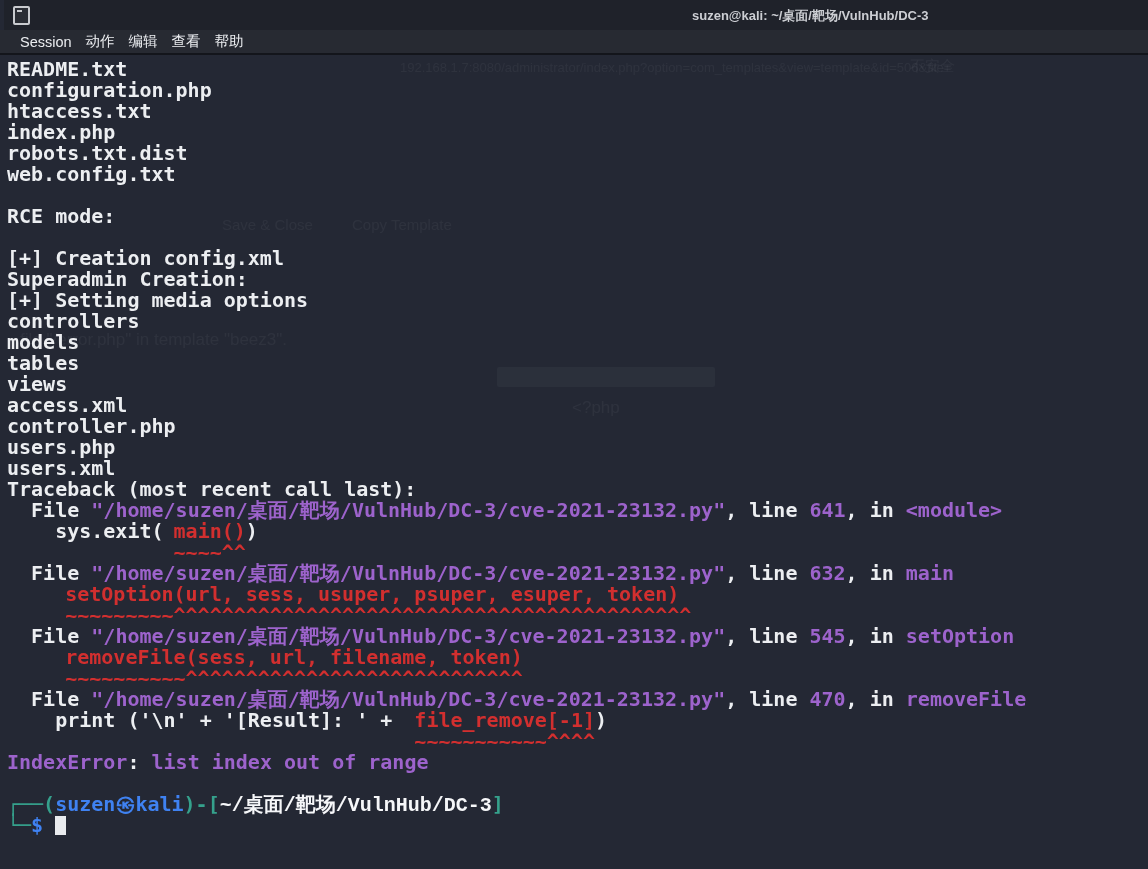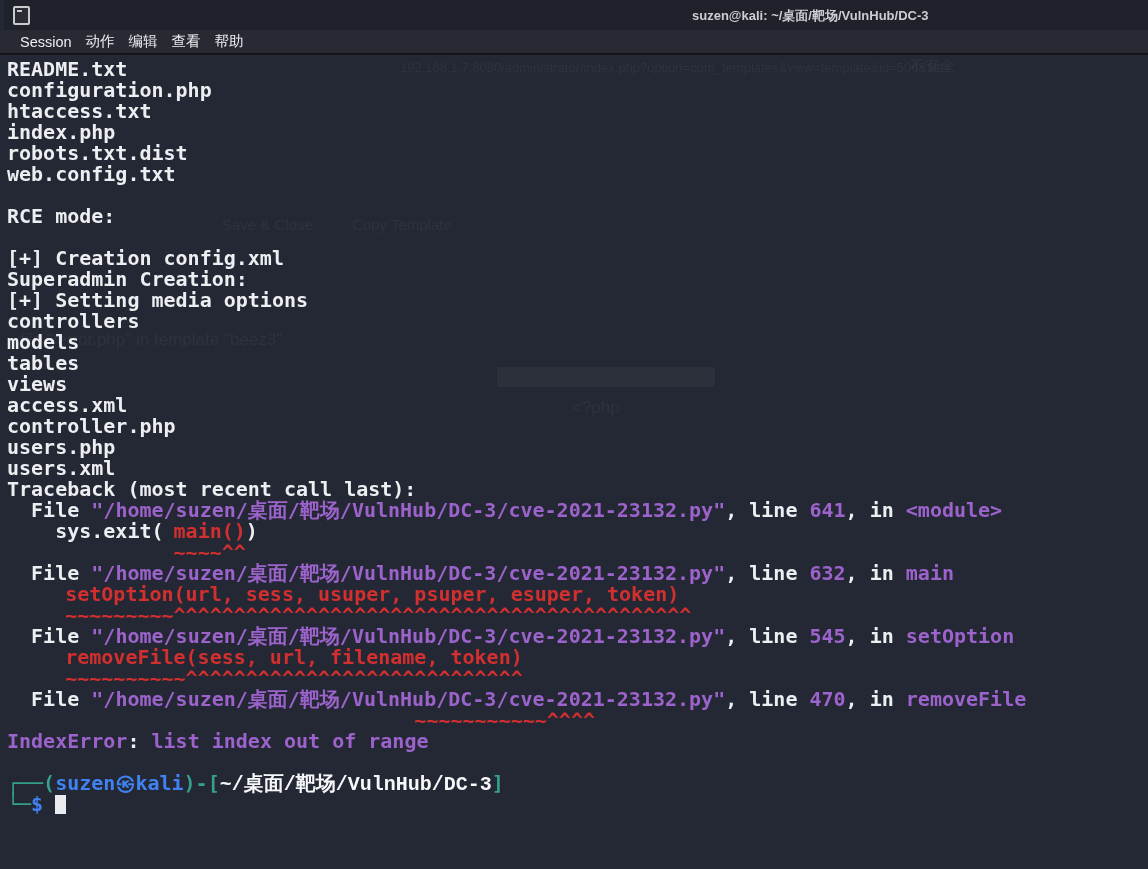--- a/index.html
+++ b/index.html
@@ -90,20 +90,21 @@
       <div class="trow"><span class="s-fg">  File </span><span class="s-purple">"/home/suzen/桌面/靶场/VulnHub/DC-3/cve-2021-23132.py"</span><span class="s-fg">, line </span><span class="s-purple">641</span><span class="s-fg">, in </span><span class="s-purple">&lt;module&gt;</span></div>
       <div class="trow"><span class="s-fg">    sys.exit(</span><span class="s-red">main()</span><span class="s-fg">)</span></div>
       <div class="trow"><span class="s-fg">             </span><span class="s-red">~~~~^^</span></div>
       <div class="trow"><span class="s-fg">  File </span><span class="s-purple">"/home/suzen/桌面/靶场/VulnHub/DC-3/cve-2021-23132.py"</span><span class="s-fg">, line </span><span class="s-purple">632</span><span class="s-fg">, in </span><span class="s-purple">main</span></div>
       <div class="trow"><span class="s-fg">    </span><span class="s-red">setOption(url, sess, usuper, psuper, esuper, token)</span></div>
       <div class="trow"><span class="s-fg">    </span><span class="s-red">~~~~~~~~~^^^^^^^^^^^^^^^^^^^^^^^^^^^^^^^^^^^^^^^^^^^</span></div>
       <div class="trow"><span class="s-fg">  File </span><span class="s-purple">"/home/suzen/桌面/靶场/VulnHub/DC-3/cve-2021-23132.py"</span><span class="s-fg">, line </span><span class="s-purple">545</span><span class="s-fg">, in </span><span class="s-purple">setOption</span></div>
       <div class="trow"><span class="s-fg">    </span><span class="s-red">removeFile(sess, url, filename, token)</span></div>
       <div class="trow"><span class="s-fg">    </span><span class="s-red">~~~~~~~~~~^^^^^^^^^^^^^^^^^^^^^^^^^^^^</span></div>
       <div class="trow"><span class="s-fg">  File </span><span class="s-purple">"/home/suzen/桌面/靶场/VulnHub/DC-3/cve-2021-23132.py"</span><span class="s-fg">, line </span><span class="s-purple">470</span><span class="s-fg">, in </span><span class="s-purple">removeFile</span></div>
+      <div class="trow"><span class="s-fg">    print ('\n' + '[Result]: ' + </span><span class="s-red">file_remove[-1]</span><span class="s-fg">)</span></div>
       <div class="trow"><span class="s-fg">                                 </span><span class="s-red">~~~~~~~~~~~^^^^</span></div>
       <div class="trow"><span class="s-purpleb">IndexError</span><span class="s-fg">: </span><span class="s-purple">list index out of range</span></div>
       <div class="trow"></div>
       <div class="trow"><span class="s-teal">┌──(</span><span class="s-blue">suzen㉿kali</span><span class="s-teal">)-[</span><span class="s-pathb">~/桌面/靶场/VulnHub/DC-3</span><span class="s-teal">]</span></div>
       <div class="trow"><span class="s-teal">└─</span><span class="s-blue">$</span><span class="s-fg"> </span><span class="cursor"></span></div>
     </div>
 
 </div>
 
 </body></html>

